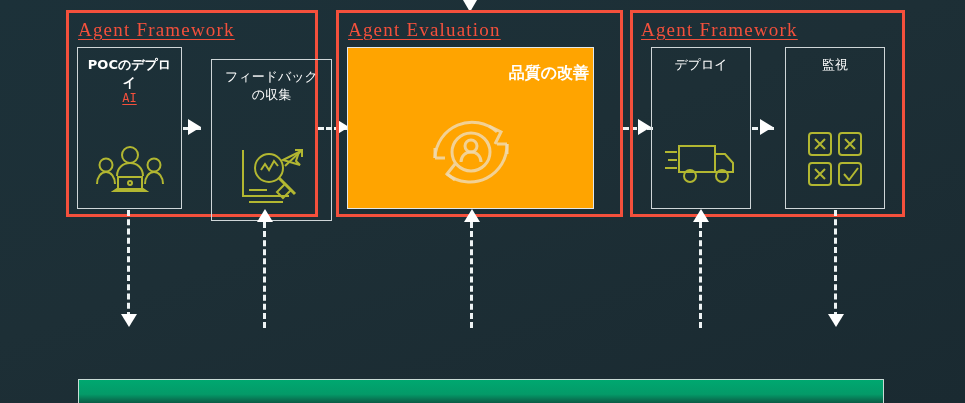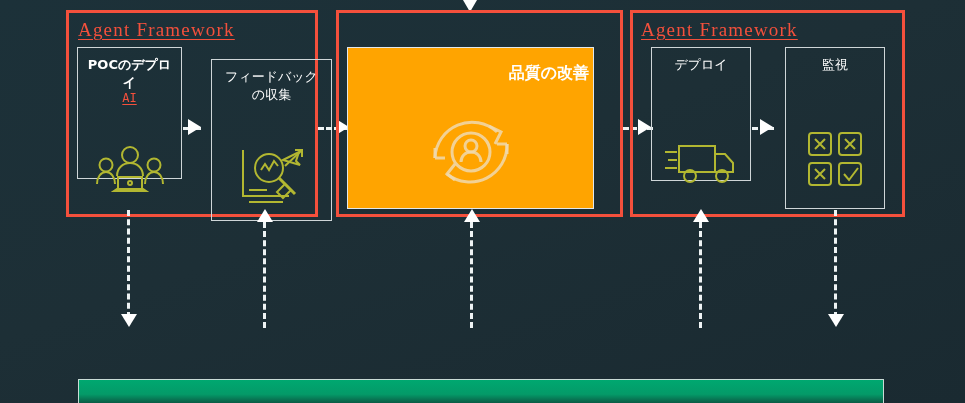--- a/index.html
+++ b/index.html
@@ -57,21 +57,21 @@
 </head>
 <body>
 
 <div id="stage">
 
   <div class="ah-down" style="left:463px;top:0px;border-top-width:12px;border-left-width:7px;border-right-width:7px;"></div>
 
   <div class="group" style="left:66px;top:10px;width:252px;height:207px;"></div>
   <div class="group-title" style="left:78px;top:19px;">Agent Framework</div>
 
-  <div class="node" style="left:77px;top:47px;width:105px;height:132px;">
+  <div class="node" style="left:77px;top:47px;width:105px;height:162px;">
     <div class="ttl bold">POCのデプロイ</div>
     <div class="sub-link">
       <div>AI</div>
     </div>
     <div class="icon" style="left:50%;top:96px;transform:translateX(-50%);">
       <svg width="70" height="52" viewBox="0 0 70 52" fill="none" stroke="#b2b731" stroke-width="2">
         <circle cx="35" cy="11" r="8"></circle>
         <path d="M22 32 c0-8 6-13 13-13 s13 5 13 13"></path>
         <circle cx="11" cy="21" r="6.5"></circle>
         <path d="M2 40 c0-7 4-12 9-12 s9 5 9 12"></path>
@@ -104,20 +104,21 @@
         <path d="M46 20 L62 5"></path>
         <path d="M56 4 h7 v7"></path>
       </svg>
     </div>
   </div>
 
   <div class="dash-h" style="left:318px;top:127px;width:30px;"></div>
   <div class="ah-right" style="left:336px;top:119px;"></div>
 
   <div class="group" style="left:336px;top:10px;width:287px;height:207px;"></div>
+  <div class="group-title" style="left:348px;top:19px;">Agent Evaluation</div>
 
   <div class="node orange" style="left:347px;top:47px;width:247px;height:162px;">
     <div class="ttl">品質の改善</div>
     <div class="icon" style="left:50%;top:52px;transform:translateX(-50%);">
       <svg width="104" height="100" viewBox="0 0 104 100" fill="none" stroke="#f0d9ae" stroke-width="3" stroke-opacity="0.85">
         <path d="M16 58 A37 37 0 0 1 78 32"></path>
         <path d="M70 26 l12 6 -6 12"></path>
         <path d="M16 58 v-10 M16 58 h10"></path>
         <path d="M88 44 A37 37 0 0 1 28 74"></path>
         <path d="M36 80 l-8 -6 8 -10"></path>
@@ -128,21 +129,21 @@
       </svg>
     </div>
   </div>
 
   <div class="dash-h" style="left:623px;top:127px;width:30px;"></div>
   <div class="ah-right" style="left:638px;top:119px;"></div>
 
   <div class="group" style="left:630px;top:10px;width:275px;height:207px;"></div>
   <div class="group-title" style="left:641px;top:19px;">Agent Framework</div>
 
-  <div class="node" style="left:651px;top:47px;width:100px;height:134px;">
+  <div class="node" style="left:651px;top:47px;width:100px;height:162px;">
     <div class="ttl">デプロイ</div>
     <div class="icon" style="left:50%;top:90px;transform:translateX(-50%);">
       <svg width="76" height="48" viewBox="0 0 76 48" fill="none" stroke="#b2b731" stroke-width="2">
         <path d="M16 8 h36 v26 h-36 z"></path>
         <path d="M52 16 h10 l8 9 v9 h-18 z"></path>
         <circle cx="27" cy="38" r="6"></circle>
         <circle cx="59" cy="38" r="6"></circle>
         <path d="M16 34 h5 M33 34 h20 M65 34 h5"></path>
         <path d="M2 14 h12 M5 22 h9 M2 30 h12"></path>
       </svg>

